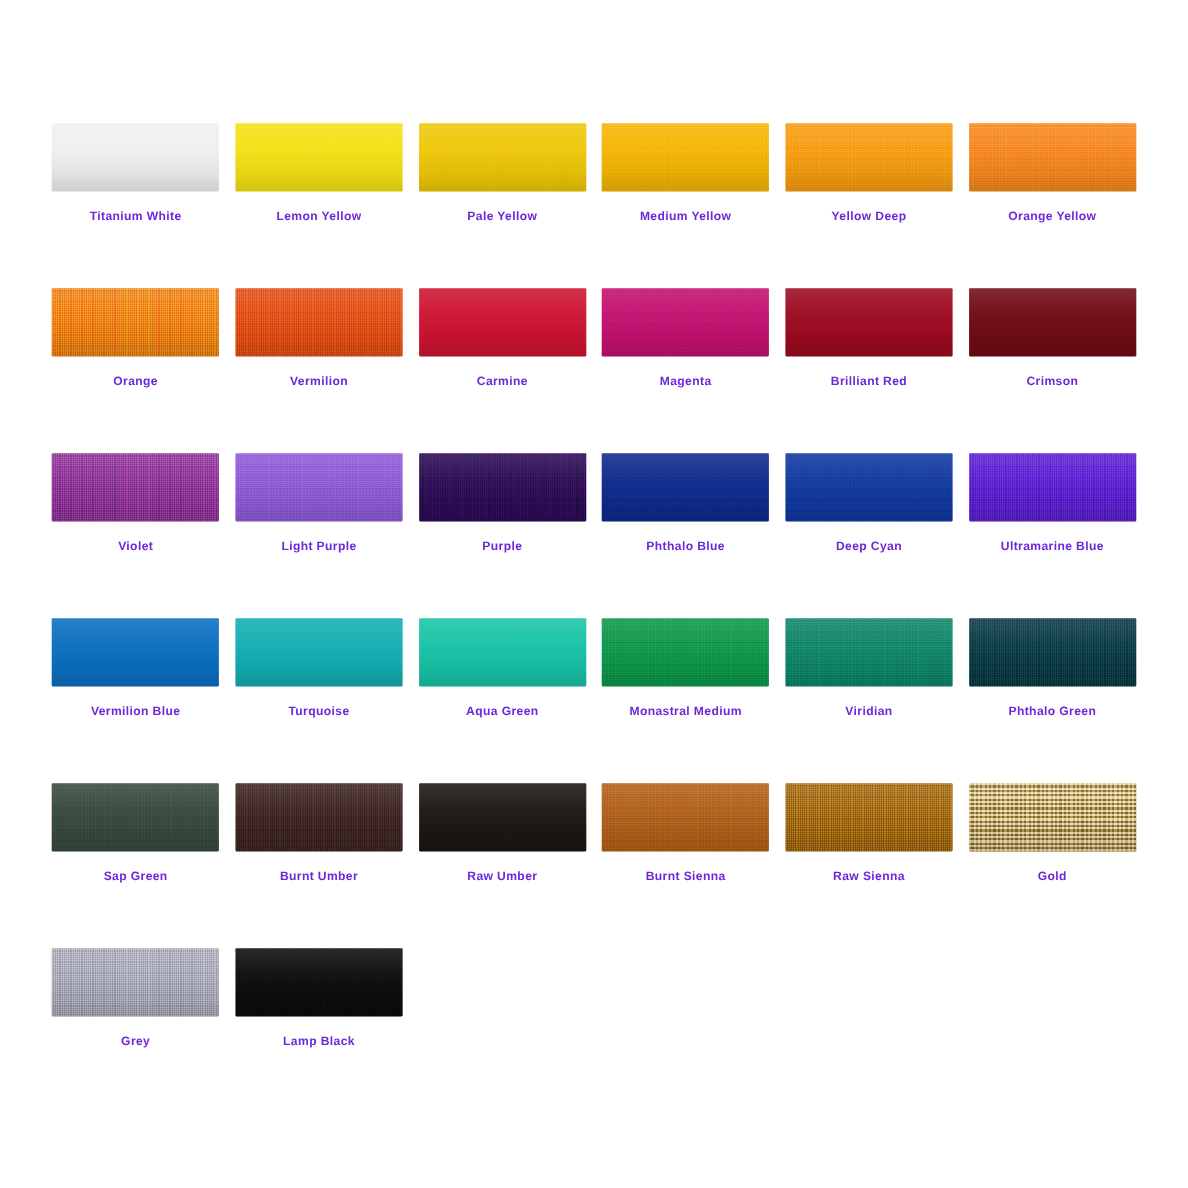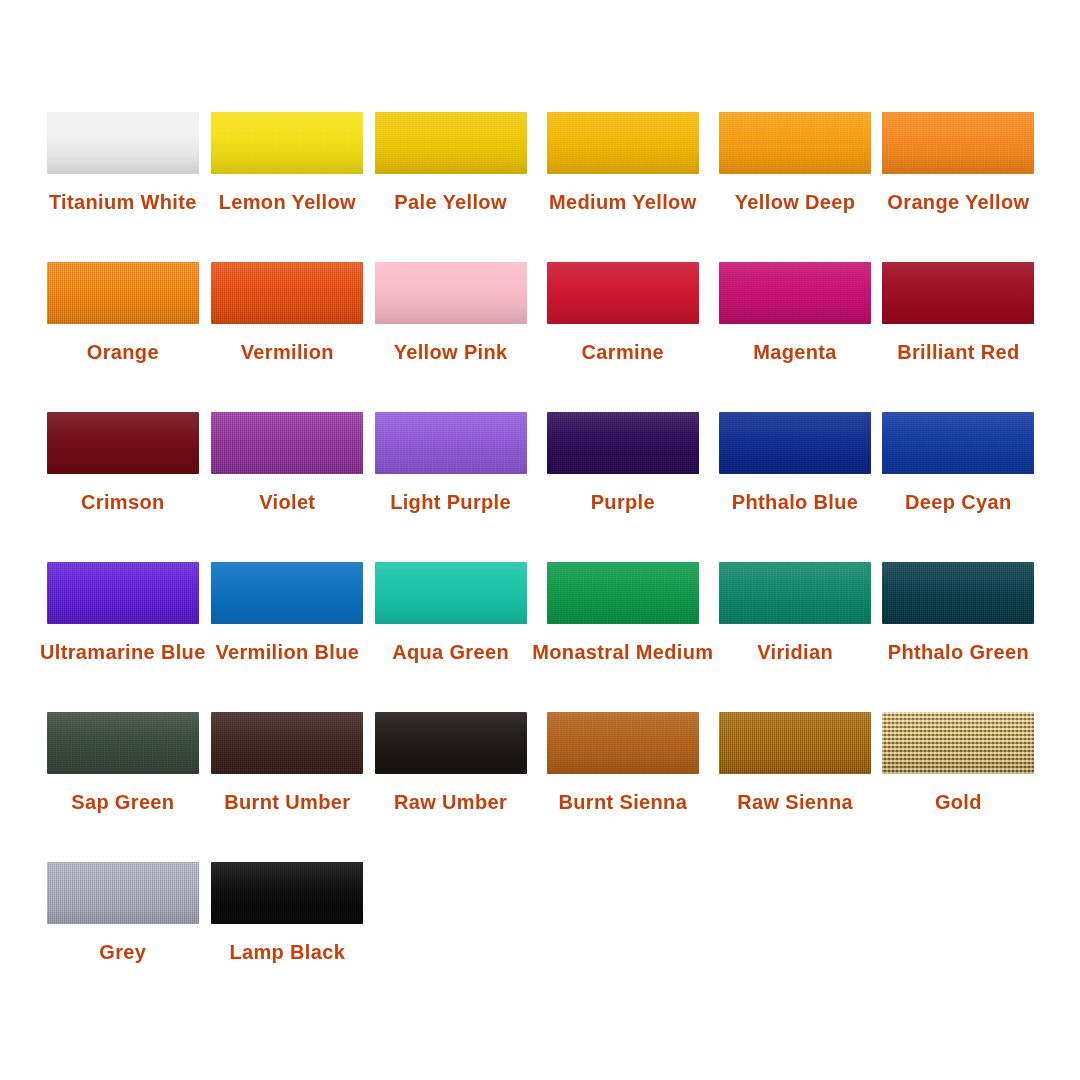--- a/index.html
+++ b/index.html
@@ -101,23 +101,23 @@
     pointer-events: none;
     background: linear-gradient(180deg,
       rgba(255,255,255,.12) 0%,
       rgba(255,255,255,.03) 38%,
       rgba(0,0,0,.05) 72%,
       rgba(0,0,0,.14) 100%);
   }
 
   .swatch-label {
     margin-top: 18px;
-    font-size: 20px;
+    font-size: 11px;
     font-weight: bold;
-    color: #c2410c;
+    color: #6d28d9;
     letter-spacing: .35px;
     text-align: center;
     white-space: nowrap;
     line-height: 1;
   }
 </style>
 </head>
 <body>
 
 <div id="swatch-chart">
@@ -179,26 +179,20 @@
       <div class="cell">
         <div class="chip-wrap">
           <div class="chip sheen grain" style="background: rgb(225, 74, 20);">
             <div class="tex"></div>
           </div>
         </div>
         <div class="swatch-label">Vermilion</div>
       </div>
       <div class="cell">
         <div class="chip-wrap">
-          <div class="chip sheen" style="background: rgb(251, 188, 200);"></div>
-        </div>
-        <div class="swatch-label">Yellow Pink</div>
-      </div>
-      <div class="cell">
-        <div class="chip-wrap">
           <div class="chip sheen" style="background: rgb(206, 20, 49);"></div>
         </div>
         <div class="swatch-label">Carmine</div>
       </div>
       <div class="cell">
         <div class="chip-wrap">
           <div class="chip sheen" style="background: rgb(195, 16, 110);">
             <div class="tex"></div>
           </div>
         </div>
@@ -262,20 +256,26 @@
             <div class="tex"></div>
           </div>
         </div>
         <div class="swatch-label">Ultramarine Blue</div>
       </div>
       <div class="cell">
         <div class="chip-wrap">
           <div class="chip sheen" style="background: rgb(11, 111, 192);"></div>
         </div>
         <div class="swatch-label">Vermilion Blue</div>
+      </div>
+      <div class="cell">
+        <div class="chip-wrap">
+          <div class="chip sheen" style="background: rgb(19, 174, 178);"></div>
+        </div>
+        <div class="swatch-label">Turquoise</div>
       </div>
       <div class="cell">
         <div class="chip-wrap">
           <div class="chip sheen" style="background: rgb(24, 195, 166);"></div>
         </div>
         <div class="swatch-label">Aqua Green</div>
       </div>
       <div class="cell">
         <div class="chip-wrap">
           <div class="chip sheen" style="background: rgb(13, 151, 73);">

